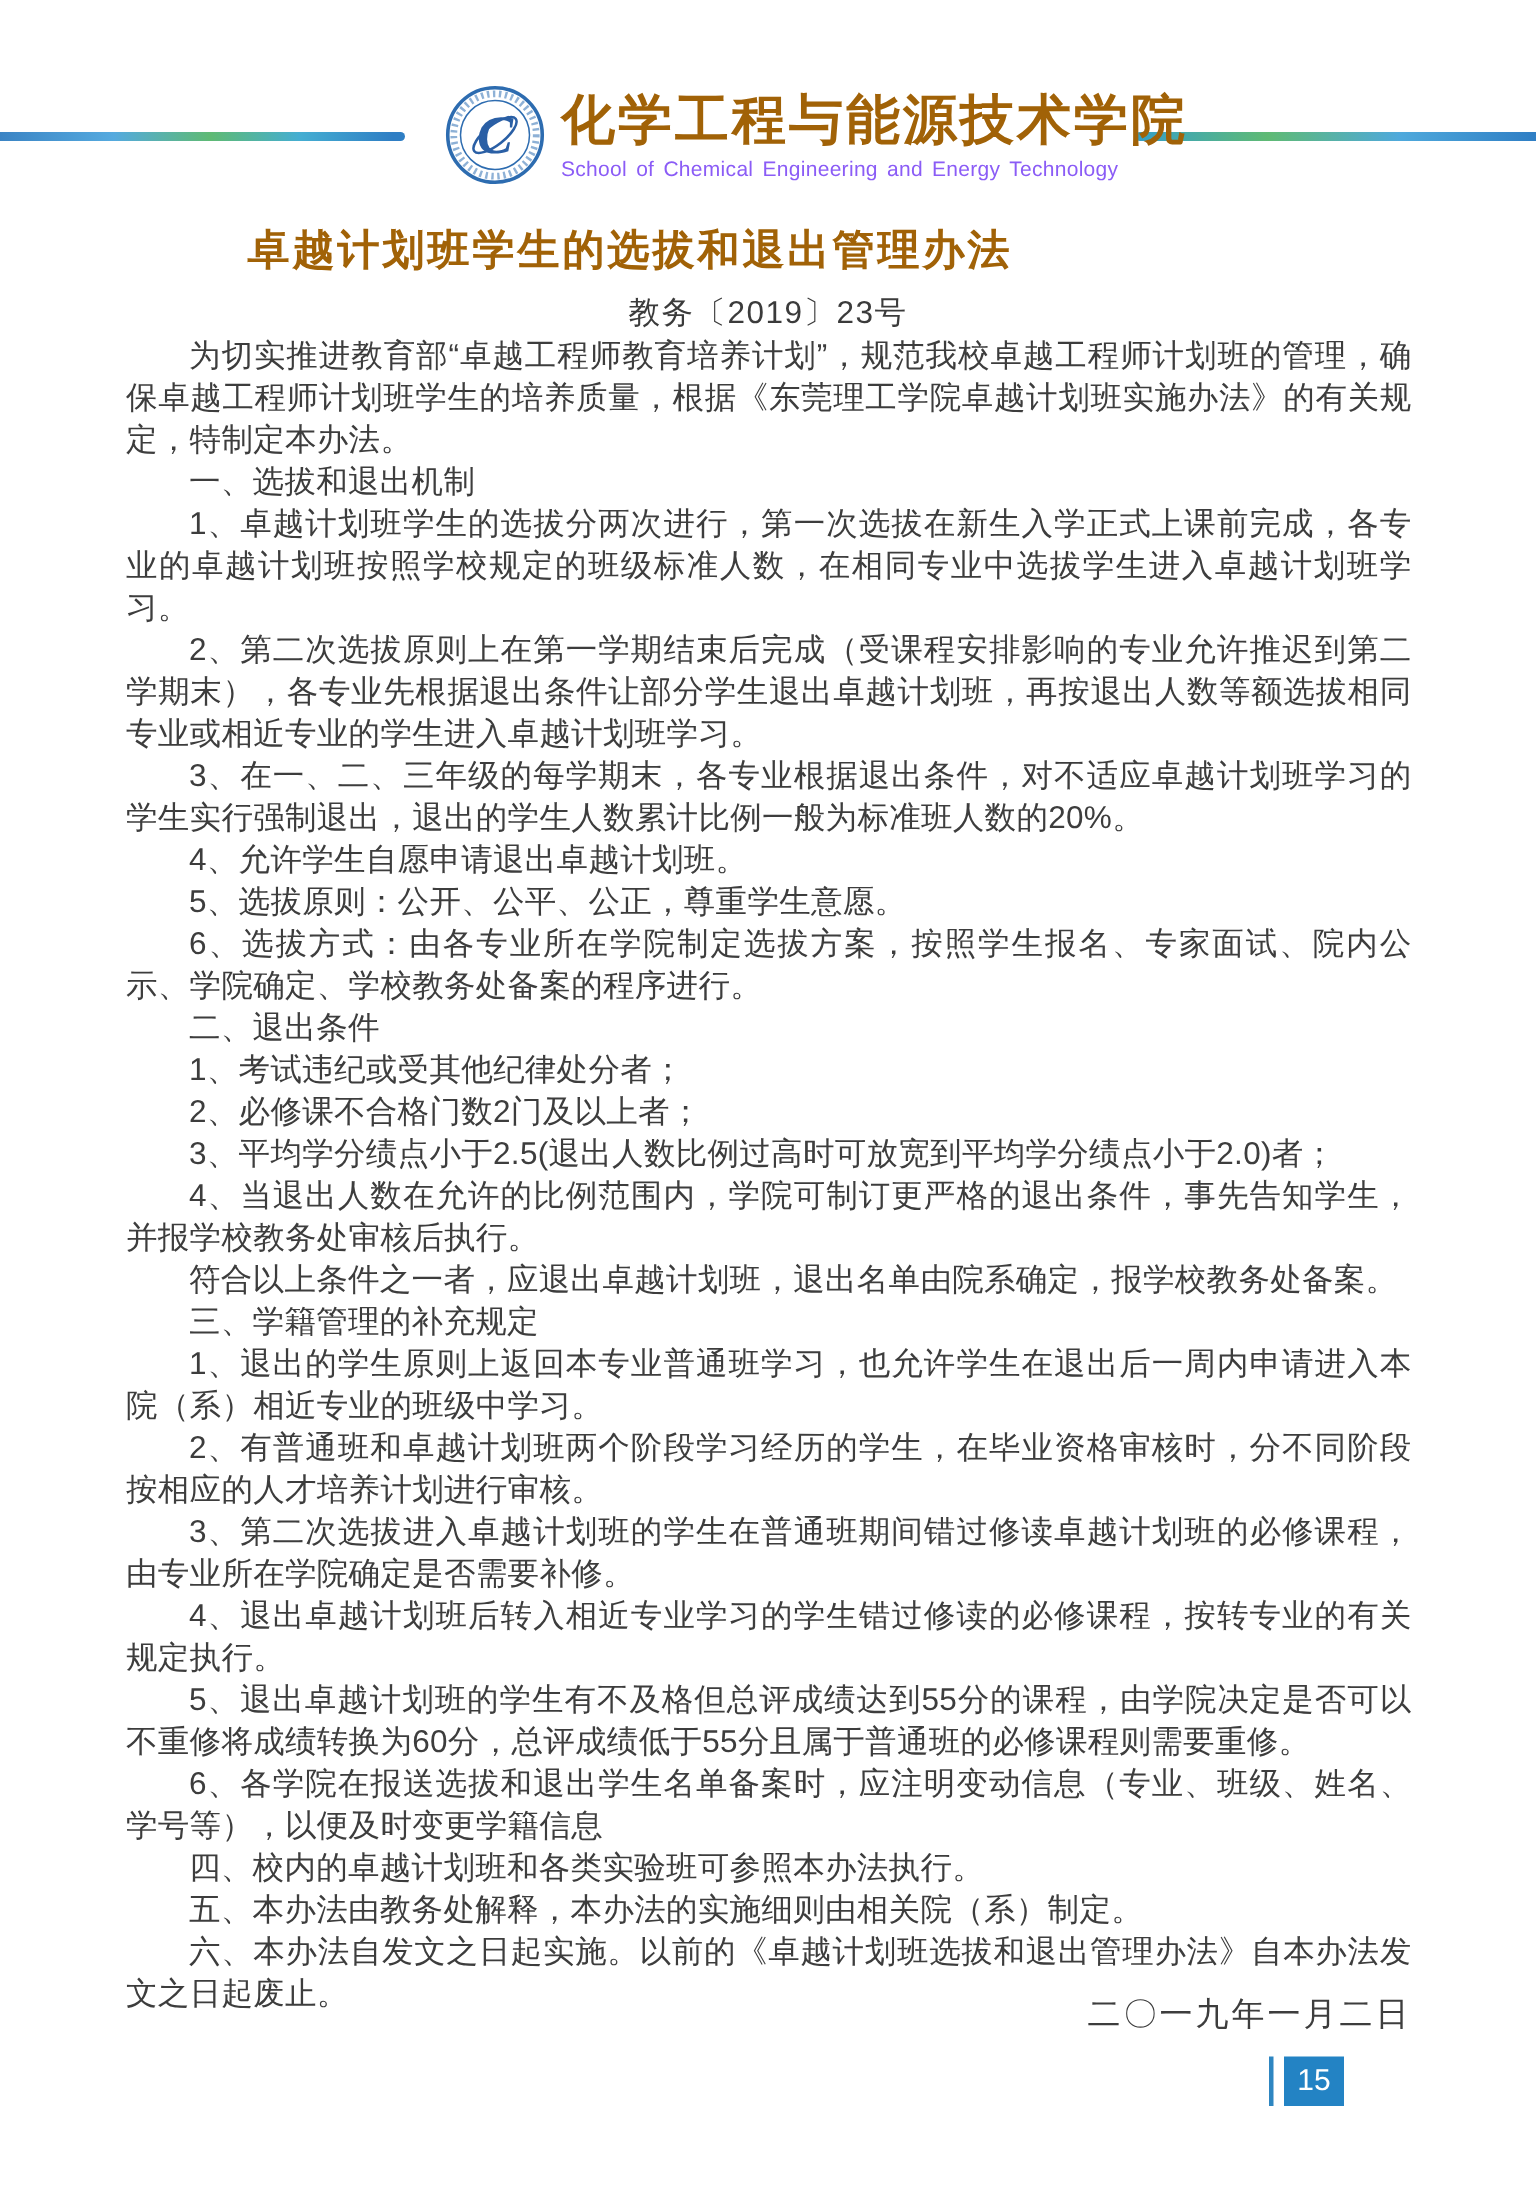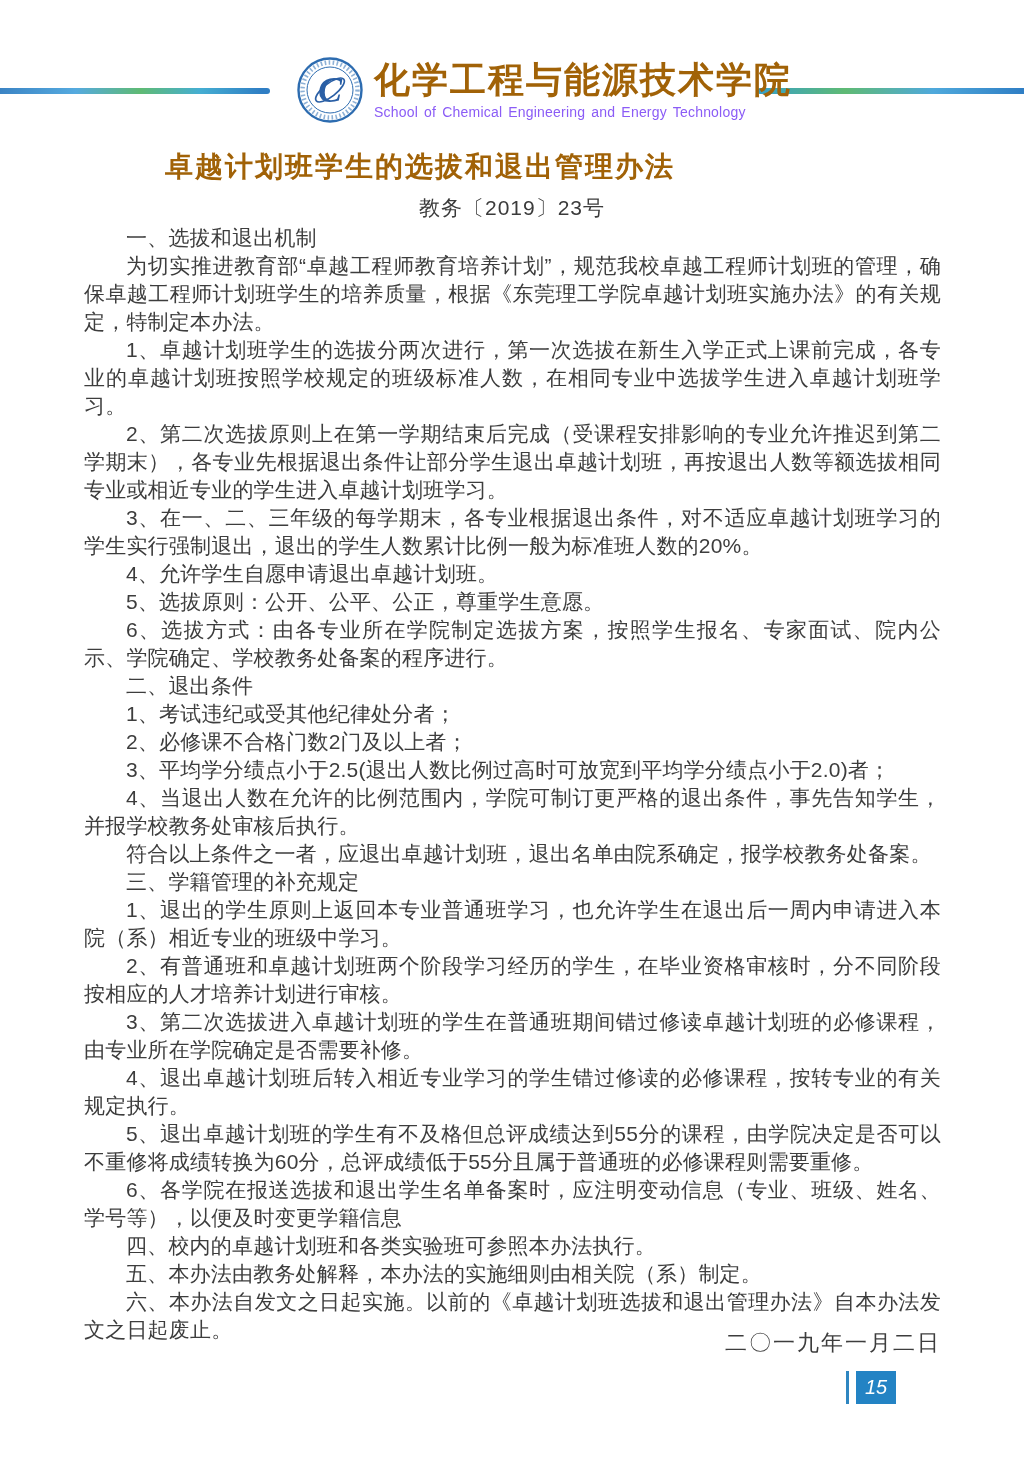--- a/index.html
+++ b/index.html
@@ -71,21 +71,21 @@
 
   
   .page-footer {
     position: absolute; top: 1371px; left: 846px;
     display: flex; align-items: center; gap: 7px;
   }
   .pg-rule { width: 3px; height: 33px; background: #2e86c1; }
   .pg-badge {
     width: 40px; height: 33px; background: #2383c4;
     color: #ffffff; font-size: 20px; line-height: 33px;
-    text-align: center; font-weight: 400; font-style: italic;
+    text-align: center; font-weight: 400;
   }
 </style>
 </head>
 <body>
 
 <div class="page">
 
   <div>
     <div class="rule rule-left"></div>
     <div class="rule rule-right"></div>
@@ -104,22 +104,22 @@
         <div class="brand-zh">化学工程与能源技术学院</div>
         <div class="brand-en">School of Chemical Engineering and Energy Technology</div>
       </span>
     </div>
   </div>
 
   <div class="doc-title">卓越计划班学生的选拔和退出管理办法</div>
   <div class="doc-no">教务〔2019〕23号</div>
 
   <div class="doc-body" id="doc-body">
+      <p class="para">为切实推进教育部“卓越工程师教育培养计划”，规范我校卓越工程师计划班的管理，确保卓越工程师计划班学生的培养质量，根据《东莞理工学院卓越计划班实施办法》的有关规定，特制定本办法。</p>
       <p class="para">一、选拔和退出机制</p>
-      <p class="para">为切实推进教育部“卓越工程师教育培养计划”，规范我校卓越工程师计划班的管理，确保卓越工程师计划班学生的培养质量，根据《东莞理工学院卓越计划班实施办法》的有关规定，特制定本办法。</p>
       <p class="para">1、卓越计划班学生的选拔分两次进行，第一次选拔在新生入学正式上课前完成，各专业的卓越计划班按照学校规定的班级标准人数，在相同专业中选拔学生进入卓越计划班学习。</p>
       <p class="para">2、第二次选拔原则上在第一学期结束后完成（受课程安排影响的专业允许推迟到第二学期末），各专业先根据退出条件让部分学生退出卓越计划班，再按退出人数等额选拔相同专业或相近专业的学生进入卓越计划班学习。</p>
       <p class="para">3、在一、二、三年级的每学期末，各专业根据退出条件，对不适应卓越计划班学习的学生实行强制退出，退出的学生人数累计比例一般为标准班人数的20%。</p>
       <p class="para">4、允许学生自愿申请退出卓越计划班。</p>
       <p class="para">5、选拔原则：公开、公平、公正，尊重学生意愿。</p>
       <p class="para">6、选拔方式：由各专业所在学院制定选拔方案，按照学生报名、专家面试、院内公示、学院确定、学校教务处备案的程序进行。</p>
       <p class="para">二、退出条件</p>
       <p class="para">1、考试违纪或受其他纪律处分者；</p>
       <p class="para">2、必修课不合格门数2门及以上者；</p>
       <p class="para">3、平均学分绩点小于2.5(退出人数比例过高时可放宽到平均学分绩点小于2.0)者；</p>

